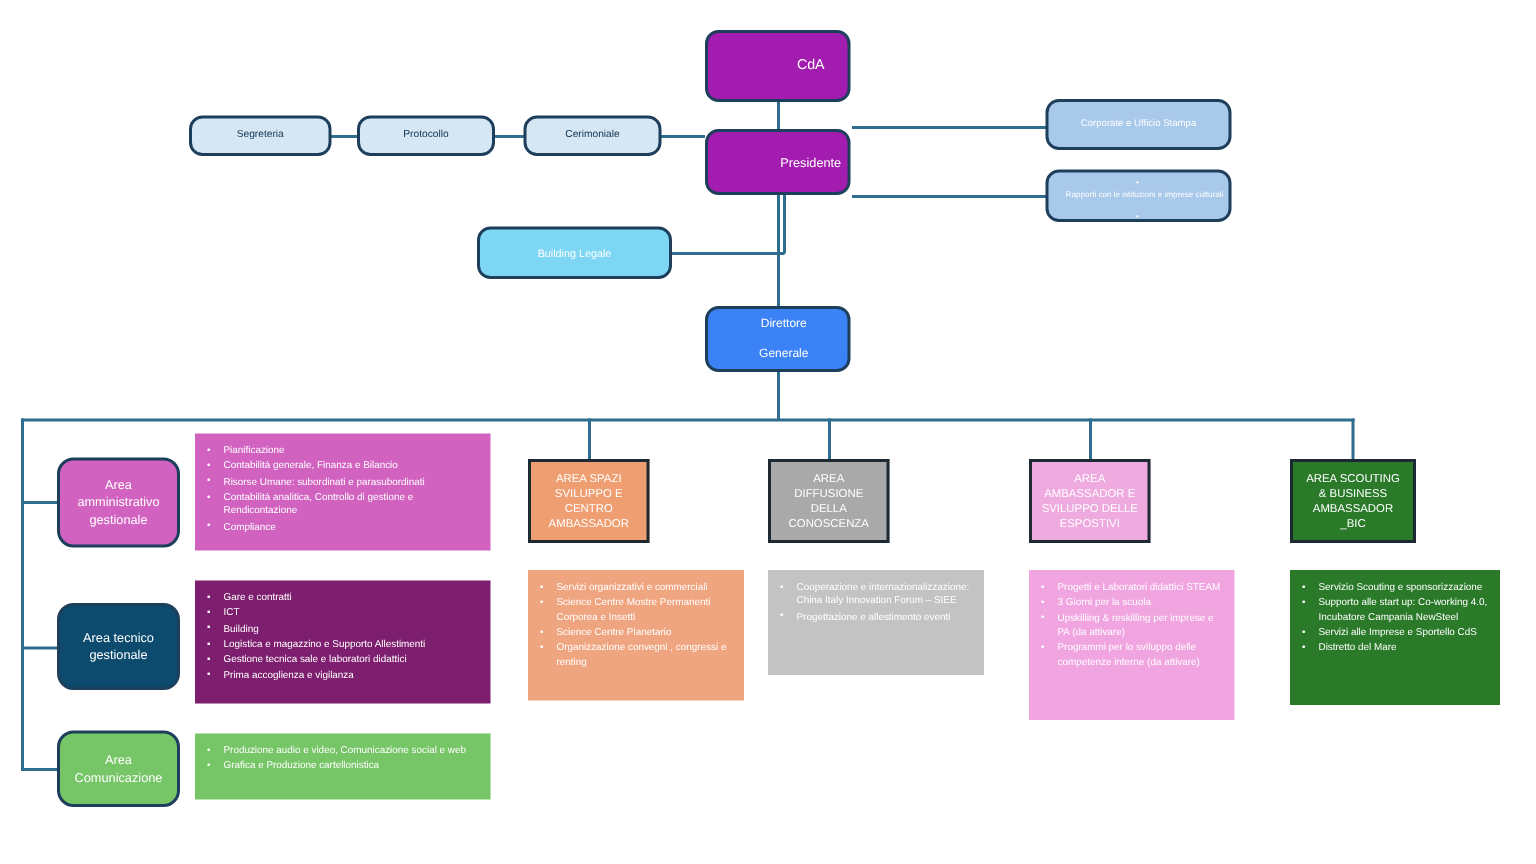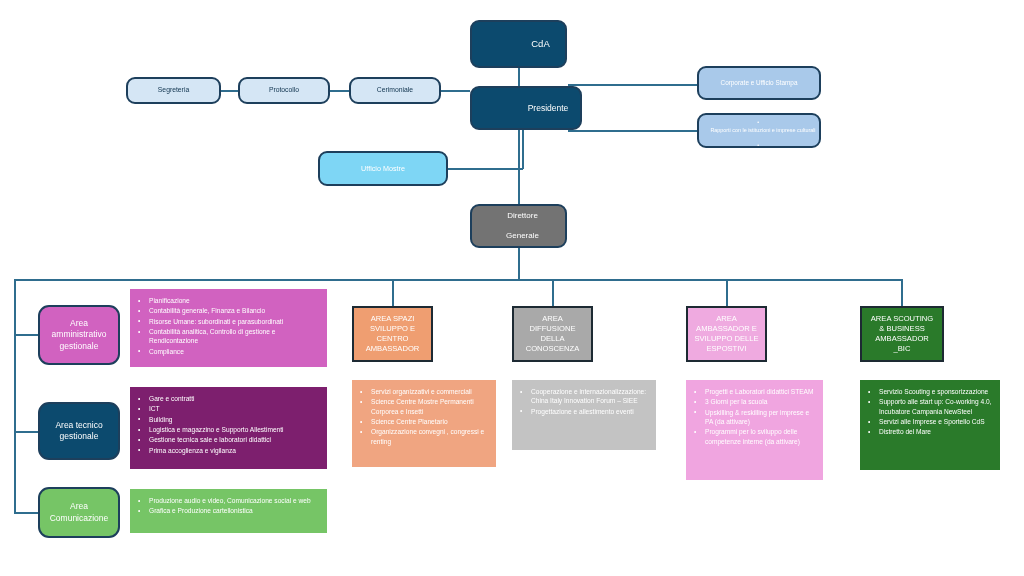--- a/index.html
+++ b/index.html
@@ -34,22 +34,22 @@
     align-items: center;
     justify-content: center;
     text-align: center;
     border: 2.2px solid #1d3f5c;
     border-radius: 9px;
     color: #ffffff;
     line-height: 1.25;
   }
   .node span { display: block; width: 100%; padding: 0 4px; }
 
-  .navy      { background: #0c4a6e; padding-left: 44px; }
-  .navy2     { background: #737373; }
+  .navy      { background: #a21caf; padding-left: 44px; }
+  .navy2     { background: #3b82f6; }
   .lightblue { background: #d5e6f5; color: #10344f; border-color:#1d3f5c; }
   .cyan      { background: #7ed6f5; color: #ffffff; }
   .softblue  { background: #a9c9ea; color: #ffffff; }
 
   
   .area-label {
     position: absolute;
     box-sizing: border-box;
     display: flex;
     align-items: center;
@@ -130,21 +130,21 @@
 
   <div class="ln ln-v" style="left:392px; top:279px; height:27px;"></div>
   <div class="ln ln-v" style="left:552px; top:279px; height:27px;"></div>
   <div class="ln ln-v" style="left:726px; top:279px; height:27px;"></div>
   <div class="ln ln-v" style="left:901px; top:279px; height:27px;"></div>
 
   <div class="node navy" style="left:470px; top:20px; width:97px; height:48px; font-size:9.5px;">
     <span>CdA</span>
   </div>
 
-  <div class="node navy" style="left:470px; top:86px; width:112px; height:44px; font-size:8.5px;">
+  <div class="node navy" style="left:470px; top:86px; width:97px; height:44px; font-size:8.5px;">
     <span>Presidente</span>
   </div>
 
   <div class="node navy2" style="left:470px; top:204px; width:97px; height:44px; font-size:8px;">
     <span>
       <span>Direttore</span><br>
       <span>Generale</span>
     </span>
   </div>
 
@@ -154,21 +154,21 @@
 
   <div class="node lightblue" style="left:238px; top:77px; width:92px; height:27px; font-size:6.8px;">
     <span>Protocollo</span>
   </div>
 
   <div class="node lightblue" style="left:349px; top:77px; width:92px; height:27px; font-size:6.8px;">
     <span>Cerimoniale</span>
   </div>
 
   <div class="node cyan" style="left:318px; top:151px; width:130px; height:35px; font-size:7.2px;">
-    <span>Ufficio Mostre</span>
+    <span>Building Legale</span>
   </div>
 
   <div class="node softblue" style="left:697px; top:66px; width:124px; height:34px; font-size:6.4px;">
     <span>Corporate e Ufficio Stampa</span>
   </div>
 
   <div class="node softblue" style="left:697px; top:113px; width:124px; height:35px;">
     <span class="mini-list">
       <span class="ttl">AMBASSADOR</span><br>
       <span class="bl">•&nbsp;<span>Rapporti con le istituzioni e imprese culturali</span></span><br>

